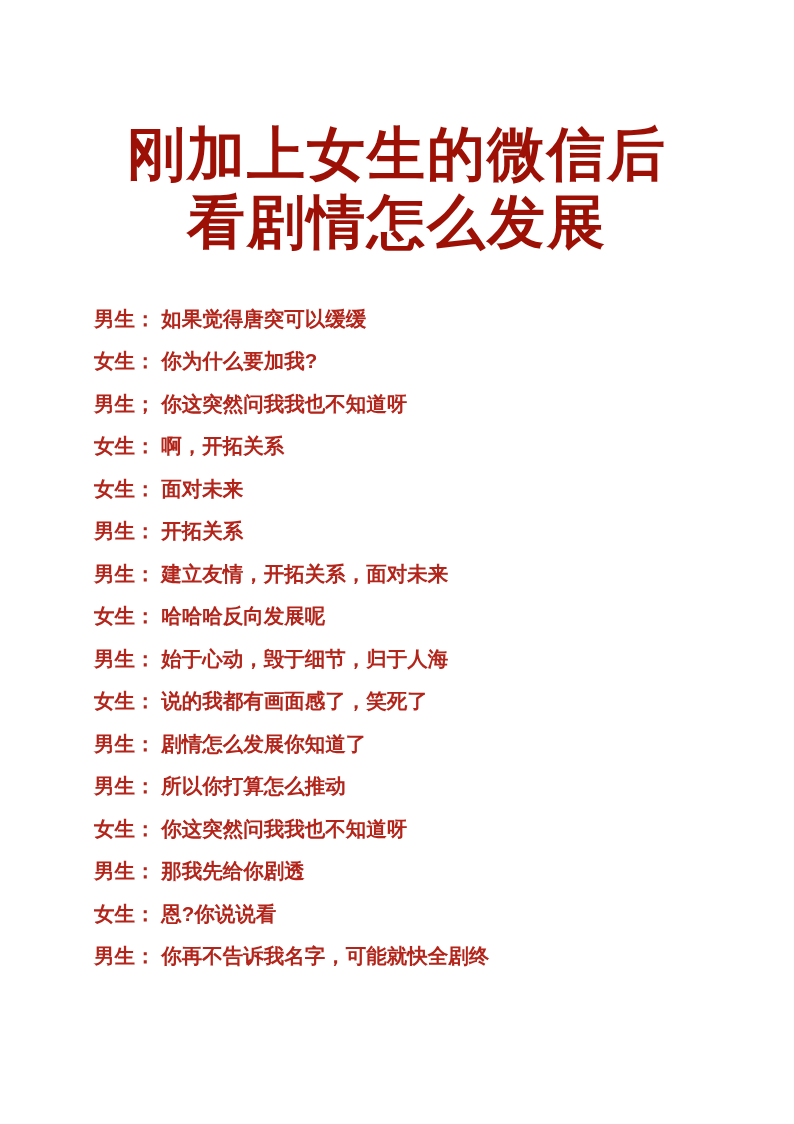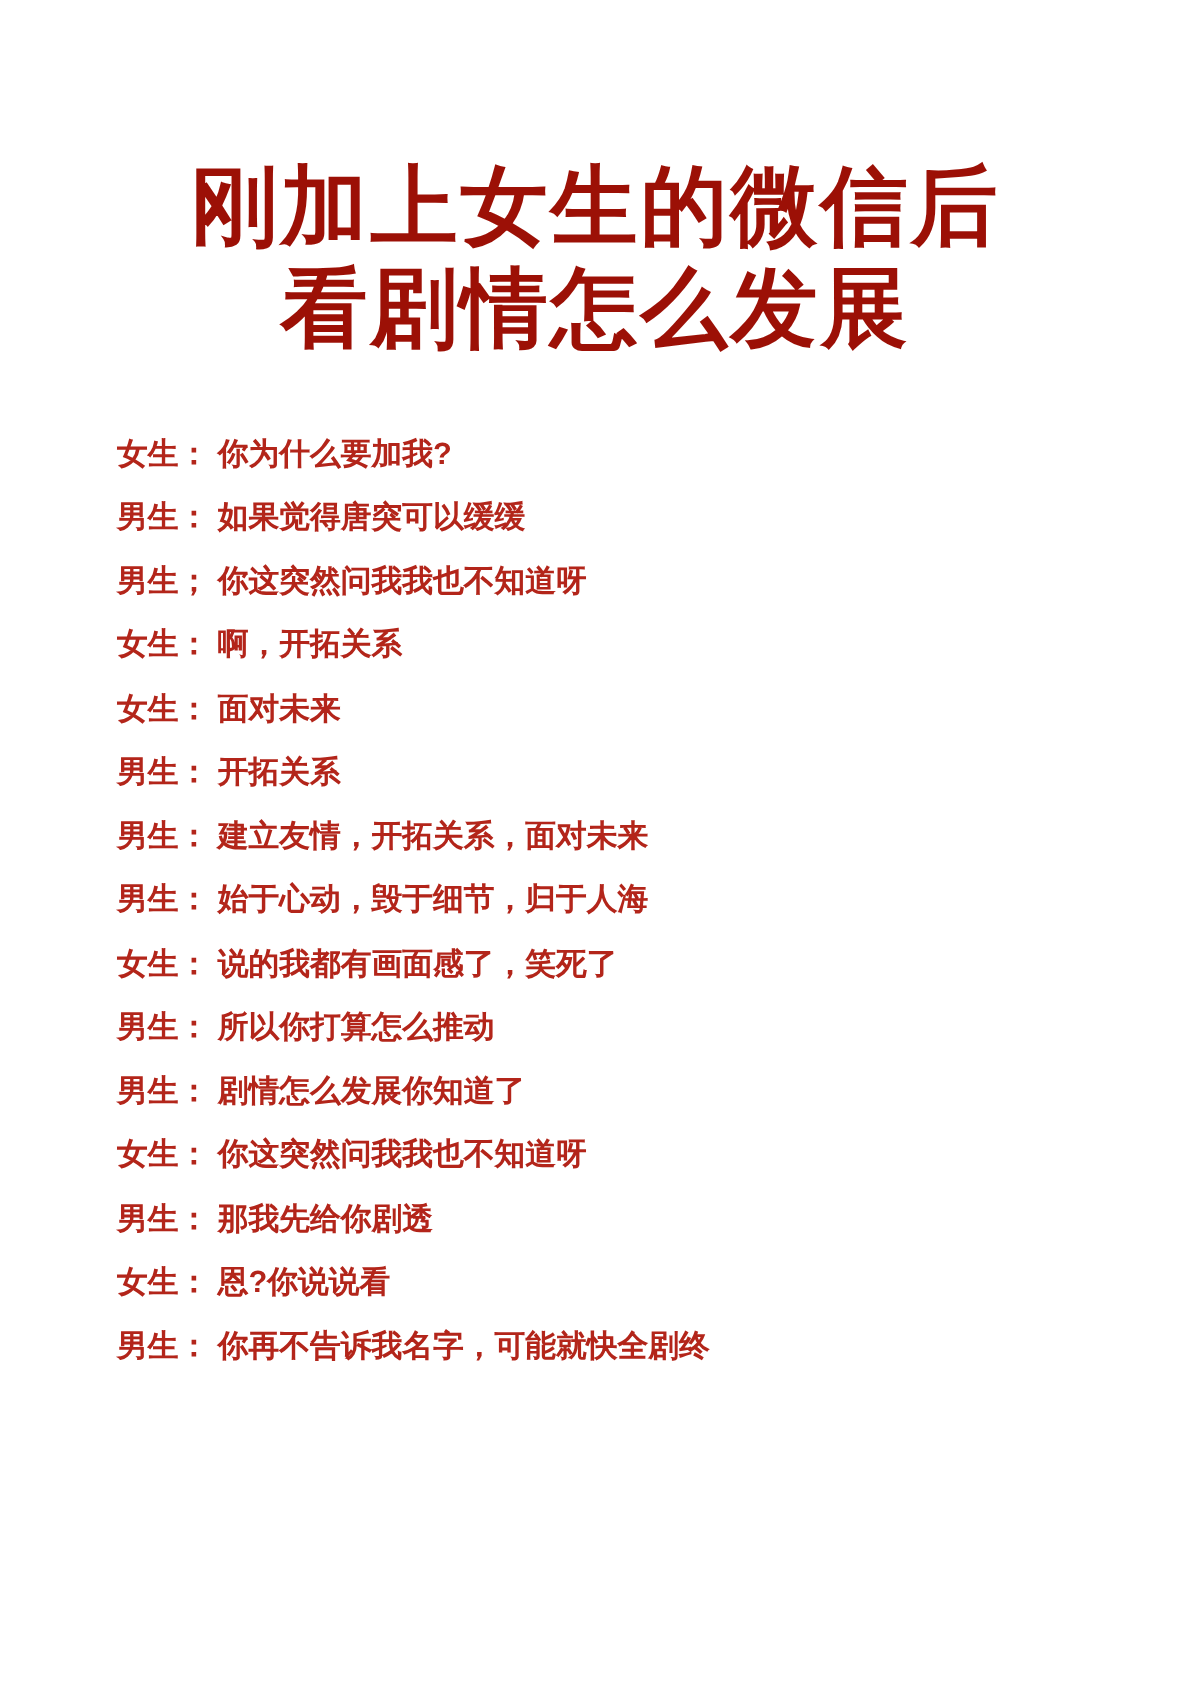--- a/index.html
+++ b/index.html
@@ -10,21 +10,21 @@
     width: 794px;
     height: 1124px;
     background: #ffffff;
     font-family: "Liberation Sans", "DejaVu Sans", sans-serif;
     overflow: hidden;
   }
   .page {
     width: 794px;
     height: 1124px;
     box-sizing: border-box;
-    padding: 0;
+    padding: 16px;
     position: relative;
   }
   .title-block {
     padding-top: 104px;
     text-align: center;
   }
   .title-line {
     font-size: 58px;
     line-height: 1.18;
     font-weight: 700;
@@ -57,26 +57,26 @@
 
 <div class="page">
 
   <div class="title-block">
     <div class="title-line">刚加上女生的微信后</div>
     <div class="title-line">看剧情怎么发展</div>
   </div>
 
   <ul class="dialogue">
     <li class="line">
+      <span class="speaker">男生：</span>
+      <span class="text">如果觉得唐突可以缓缓</span>
+    </li>
+    <li class="line">
       <span class="speaker">女生：</span>
       <span class="text">你为什么要加我?</span>
-    </li>
-    <li class="line">
-      <span class="speaker">男生：</span>
-      <span class="text">如果觉得唐突可以缓缓</span>
     </li>
     <li class="line">
       <span class="speaker">男生；</span>
       <span class="text">你这突然问我我也不知道呀</span>
     </li>
     <li class="line">
       <span class="speaker">女生：</span>
       <span class="text">啊，开拓关系</span>
     </li>
     <li class="line">
@@ -85,34 +85,38 @@
     </li>
     <li class="line">
       <span class="speaker">男生：</span>
       <span class="text">开拓关系</span>
     </li>
     <li class="line">
       <span class="speaker">男生：</span>
       <span class="text">建立友情，开拓关系，面对未来</span>
     </li>
     <li class="line">
+      <span class="speaker">女生：</span>
+      <span class="text">哈哈哈反向发展呢</span>
+    </li>
+    <li class="line">
       <span class="speaker">男生：</span>
       <span class="text">始于心动，毁于细节，归于人海</span>
     </li>
     <li class="line">
       <span class="speaker">女生：</span>
       <span class="text">说的我都有画面感了，笑死了</span>
     </li>
     <li class="line">
       <span class="speaker">男生：</span>
-      <span class="text">所以你打算怎么推动</span>
+      <span class="text">剧情怎么发展你知道了</span>
     </li>
     <li class="line">
       <span class="speaker">男生：</span>
-      <span class="text">剧情怎么发展你知道了</span>
+      <span class="text">所以你打算怎么推动</span>
     </li>
     <li class="line">
       <span class="speaker">女生：</span>
       <span class="text">你这突然问我我也不知道呀</span>
     </li>
     <li class="line">
       <span class="speaker">男生：</span>
       <span class="text">那我先给你剧透</span>
     </li>
     <li class="line">

